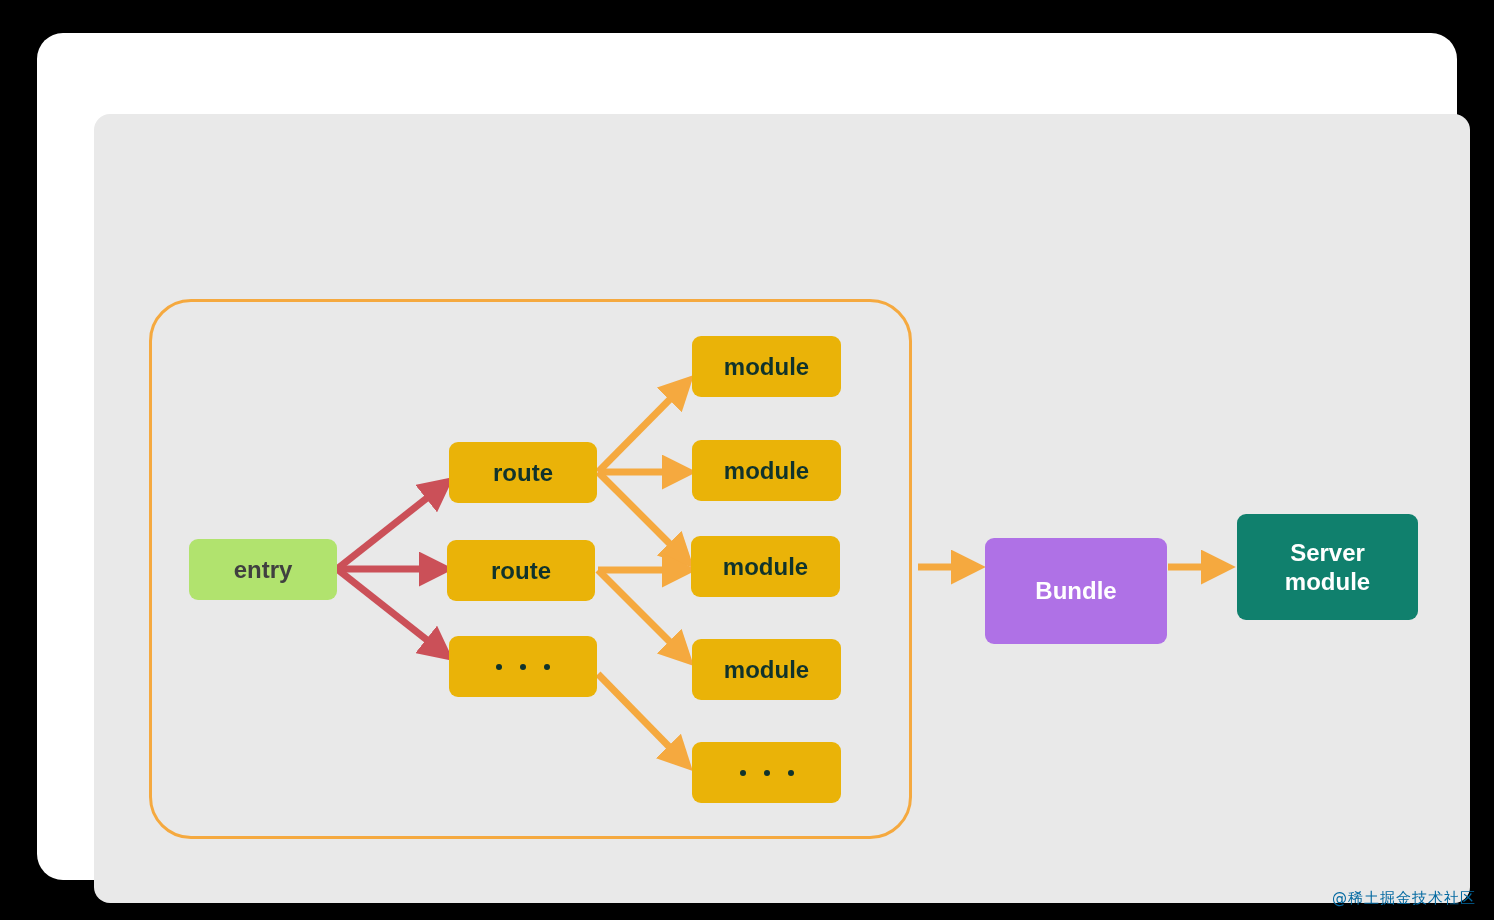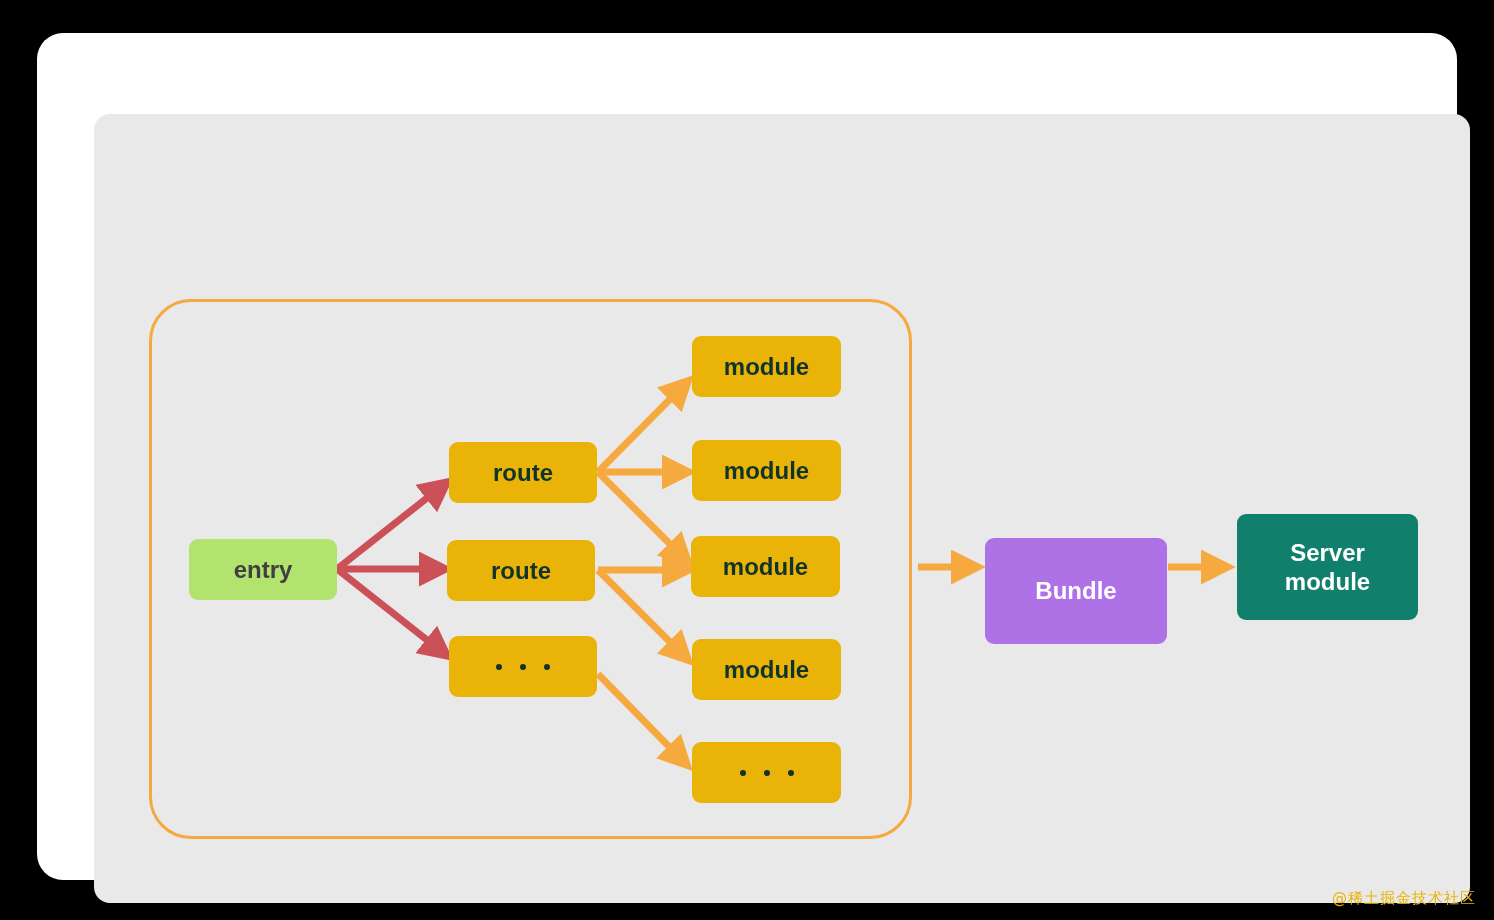--- a/index.html
+++ b/index.html
@@ -104,21 +104,21 @@
     width: 1376px;
     height: 789px;
     pointer-events: none;
   }
 
   .watermark {
     position: absolute;
     right: 18px;
     bottom: 12px;
     font-size: 15px;
-    color: #eab308;
+    color: #0369a1;
     font-family: "DejaVu Sans", sans-serif;
     white-space: nowrap;
     letter-spacing: 1px;
   }
 </style>
 </head>
 <body>
 
 <div id="root">
 

